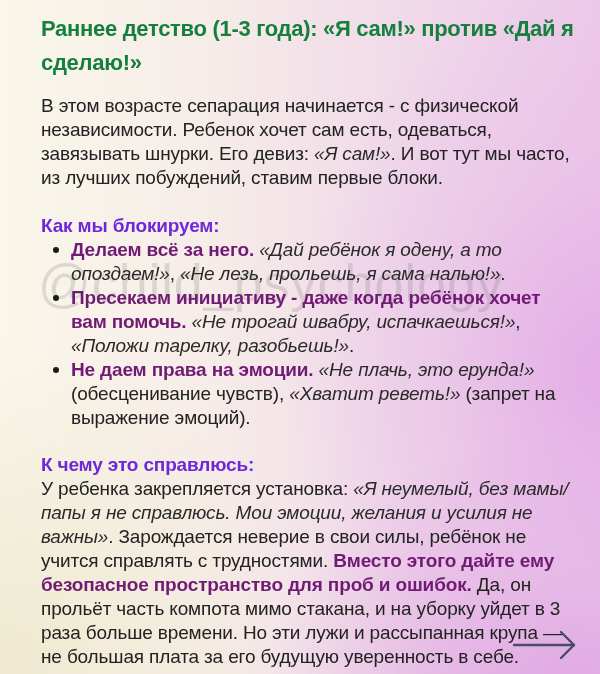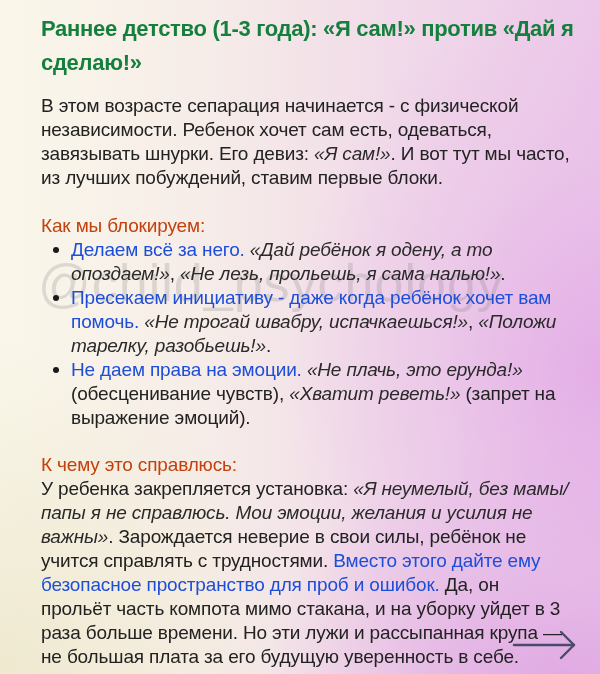--- a/index.html
+++ b/index.html
@@ -47,44 +47,44 @@
       color: #222;
       letter-spacing: -0.15px;
     }
     .content p {
       margin: 0;
     }
     .intro {
       margin-bottom: 23.6px !important;
     }
     .subhead {
-      font-weight: 400;
-      color: #c2410c;
+      font-weight: 700;
+      color: #6d28d9;
     }
     ul.blockers {
       list-style: none;
       margin: 0 0 23.6px 0;
       padding: 0 0 0 30px;
     }
     ul.blockers li {
       position: relative;
       margin: 0;
     }
     ul.blockers li .bullet {
       position: absolute;
       left: -18px;
       top: 9px;
       width: 6px;
       height: 6px;
       border-radius: 50%;
       background: #1a1a1a;
     }
     .bold {
-      font-weight: 400;
-      color: #1d4ed8;
+      font-weight: 700;
+      color: #701a75;
     }
     .quote {
       font-style: italic;
       color: #2a2a2a;
     }
     .watermark {
       position: absolute;
       left: 38px;
       top: 243px;
       font-family: "Liberation Sans", sans-serif;

